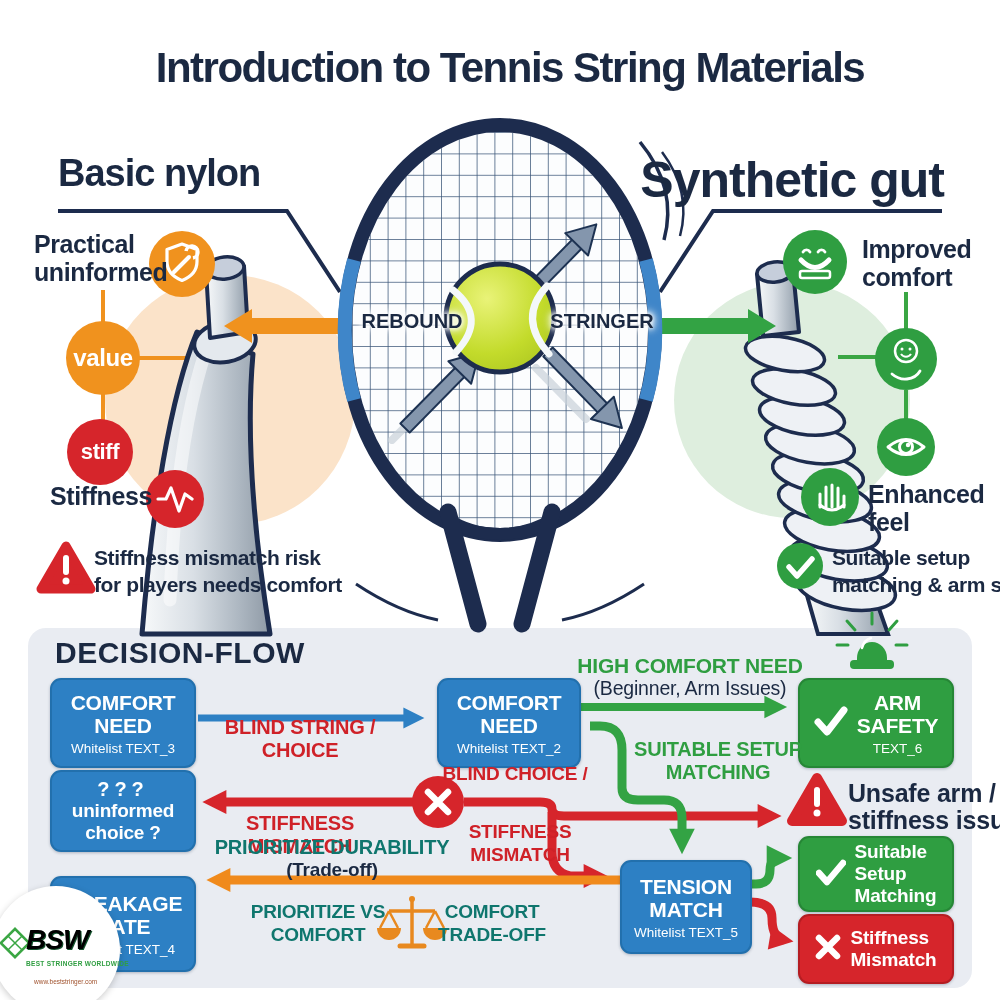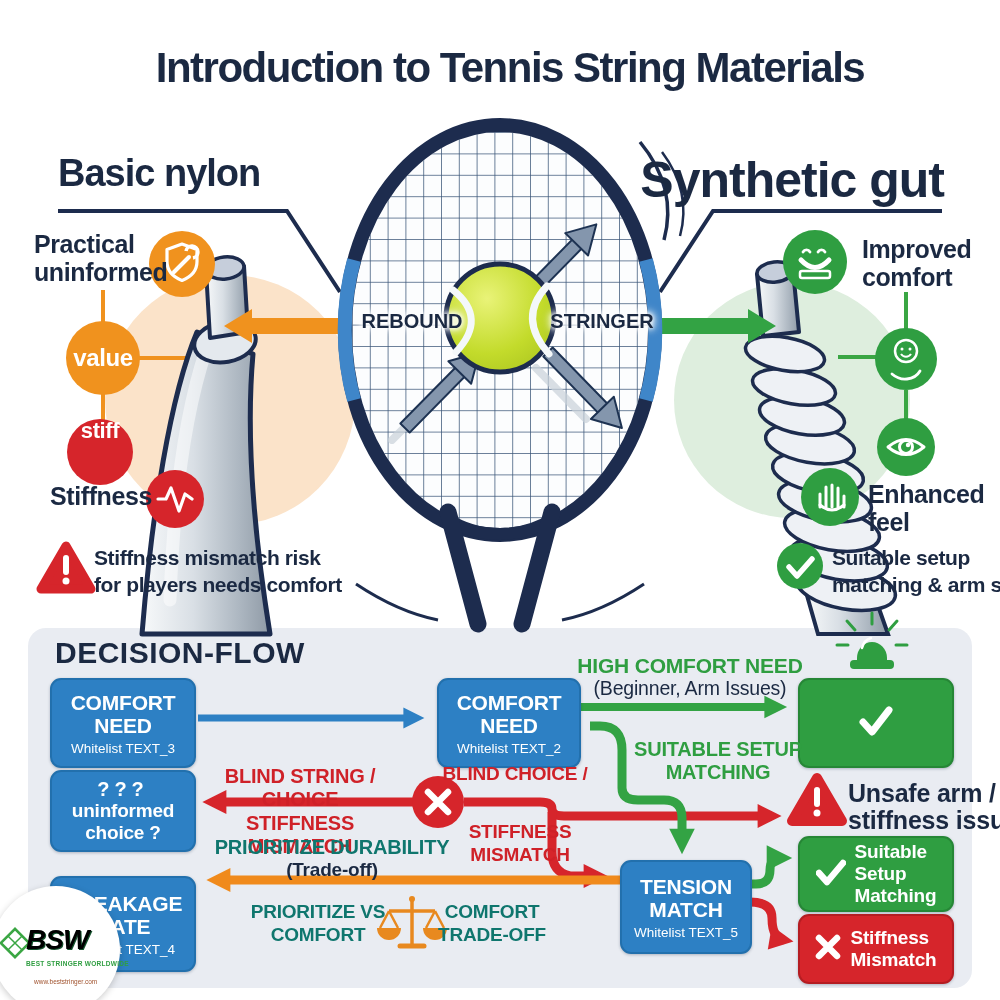--- a/index.html
+++ b/index.html
@@ -264,21 +264,21 @@
 
   <div class="t" style="left:34px;top:230px;font-size:25px;">
     <div>Practical</div>
     <div>uninformed</div>
   </div>
   <div class="t" style="left:66px;top:321px;width:74px;height:74px;background:#f0921e;border-radius:50%;color:#fff;
               display:flex;align-items:center;justify-content:center;font-size:24px;z-index:3;">
       <span>value</span>
     </div>
   <div class="t" style="left:67px;top:419px;width:66px;height:66px;background:#d6252b;border-radius:50%;color:#fff;
-              display:flex;justify-content:center;font-size:22px;z-index:3;">
+              display:flex;align-items:center;justify-content:center;font-size:22px;z-index:3;">
       <span>stiff</span>
     </div>
   <div class="t" style="left:50px;top:482px;font-size:25px;">Stiffness</div>
   <div class="t" style="left:94px;top:544px;font-size:21px;line-height:27px;">
     <div>Stiffness mismatch risk</div>
     <div>for players needs comfort</div>
   </div>
 
   <div class="t ctr halo" style="left:398px;top:310px;font-size:20px;font-weight:900;letter-spacing:0;padding-left:28px;">REBOUND</div>
   <div class="t ctr halo" style="left:602px;top:310px;font-size:20px;font-weight:900;letter-spacing:0;">STRINGER</div>
@@ -305,20 +305,25 @@
   </div>
   <div class="fbox blue" style="left:437px;top:678px;width:140px;height:86px;">
     <div class="l1">COMFORT</div>
     <div class="l1">NEED</div>
     <div class="sub">Whitelist TEXT_2</div>
   </div>
   <div class="fbox green hrow" style="left:798px;top:678px;width:152px;height:86px;">
     <span><svg width="34" height="30">
           <path d="M4 16 l9 10 L30 4" stroke="#fff" stroke-width="7" fill="none" stroke-linecap="round" stroke-linejoin="round"></path>
         </svg></span>
+    <span class="colL">
+      <span class="l1">ARM</span>
+      <span class="l1">SAFETY</span>
+      <span class="sub">TEXT_6</span>
+    </span>
   </div>
   <div class="fbox blue" style="left:50px;top:770px;width:142px;height:78px;">
     <div class="q">???</div>
     <div class="l1b">uninformed</div>
     <div class="l1b">choice ?</div>
   </div>
   <div class="fbox blue" style="left:50px;top:876px;width:142px;height:92px;">
     <div class="l1">BREAKAGE</div>
     <div class="l1">RATE</div>
     <div class="sub">Whitelist TEXT_4</div>
@@ -347,21 +352,21 @@
       <span class="l1b">Mismatch</span>
     </span>
   </div>
 
   <div class="lb grn" style="left:690px;top:654px;font-size:21px;">HIGH COMFORT NEED</div>
   <div class="lb nv" style="left:690px;top:677px;font-size:19.5px;font-weight:400;">(Beginner, Arm Issues)</div>
   <div class="lb grn" style="left:718px;top:738px;font-size:20px;">
     <div>SUITABLE SETUP</div>
     <div>MATCHING</div>
   </div>
-  <div class="lb rd" style="left:300px;top:765px;font-size:20px;">
+  <div class="lb rd" style="left:300px;top:716px;font-size:20px;">
     <div>BLIND STRING /</div>
     <div>CHOICE</div>
   </div>
   <div class="lb rd" style="left:300px;top:812px;font-size:20px;">
     <div>STIFFNESS</div>
     <div>MISMATCH</div>
   </div>
   <div class="lb rd" style="left:515px;top:762px;font-size:19px;">BLIND CHOICE /</div>
   <div class="lb rd" style="left:520px;top:820px;font-size:19px;">
     <div>STIFFNESS</div>

